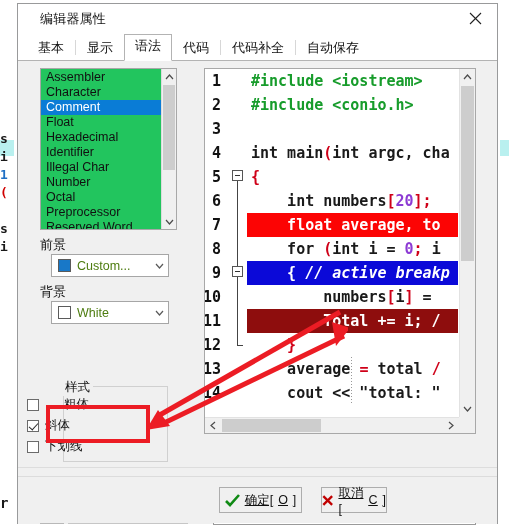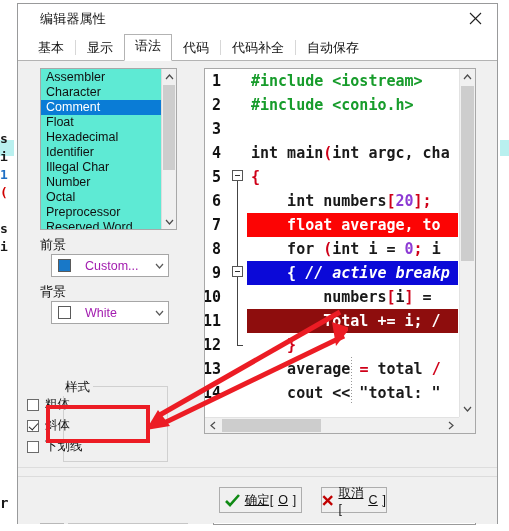--- a/index.html
+++ b/index.html
@@ -60,21 +60,21 @@
     background:#ffffff;border:1px solid #b3b3b3;border-bottom:1px solid #ffffff;
     z-index:3;padding-top:3px;padding-bottom:6px;
   }
   .tab-sep{width:0;border-left:1px solid #d7d7d7;height:15px;align-self:center;}
 
   .body{position:relative;height:463px;background:#f0f0f0;}
 
   
   .listbox{
     position:absolute;left:22px;top:7px;width:137px;height:162px;
-    background:#5eead4;border:1px solid #a8a8a8;box-sizing:border-box;overflow:hidden;
+    background:#22c55e;border:1px solid #a8a8a8;box-sizing:border-box;overflow:hidden;
   }
   .listbox ul{list-style:none;margin:0;padding:1px 0 0 0;}
   .listbox li{
     font-size:12.5px;color:#111;padding:0 0 0 5px;height:15px;line-height:15px;
     white-space:nowrap;
   }
   .listbox li.sel{background:#0a7cd6;color:#fff;}
   .lb-scroll{
     position:absolute;right:0;top:0;width:15px;height:100%;
     background:#f0f0f0;border-left:1px solid #dcdcdc;box-sizing:border-box;
@@ -89,21 +89,21 @@
   #lbl-bg{left:22px;top:222px;}
 
   
   .combo{
     position:absolute;background:#fff;border:1px solid #a6a6a6;box-sizing:border-box;
     height:23px;display:flex;align-items:center;
   }
   #combo-fg{left:33px;top:193px;width:118px;}
   #combo-bg{left:33px;top:240px;width:118px;}
   .swatch{width:13px;height:13px;margin-left:6px;border:1px solid #5a5a5a;box-sizing:border-box;}
-  .combo-text{font-size:12.5px;color:#a21caf;margin-left:14px;flex:1;white-space:nowrap;}
+  .combo-text{font-size:12.5px;color:#4d7c0f;margin-left:6px;flex:1;white-space:nowrap;}
   .combo-arrow{width:18px;display:flex;align-items:center;justify-content:center;}
 
   
   .groupbox{
     position:absolute;left:45px;top:325px;width:105px;height:76px;
     border:1px solid #d0d0d0;box-sizing:border-box;
   }
   .group-title{
     position:absolute;left:44px;top:318px;background:#f0f0f0;padding:0 3px;
     font-size:12.5px;color:#111;
@@ -111,21 +111,21 @@
   .chk-row{position:absolute;display:flex;align-items:center;left:9px;}
   .chk-box{
     width:12px;height:12px;border:1px solid #6b6b6b;background:#fff;
     box-sizing:border-box;position:relative;flex:none;
   }
   .chk-box.on::after{
     content:"";position:absolute;left:3px;top:0px;width:4px;height:8px;
     border:solid #2b2b2b;border-width:0 1.6px 1.6px 0;transform:rotate(42deg);
   }
   .chk-text{font-size:12.5px;color:#111;margin-left:6px;white-space:nowrap;}
-  #chk-bold{top:335px;}
+  #chk-bold{top:335px;gap:19px;}
   #chk-italic{top:356px;}
   #chk-underline{top:377px;}
 
   
   .editor{
     position:absolute;left:186px;top:7px;width:272px;height:366px;
     border:1px solid #a8a8a8;background:#fff;box-sizing:border-box;overflow:hidden;
   }
   .gutter{
     position:absolute;left:0;top:0;width:42px;height:100%;background:#fff;

